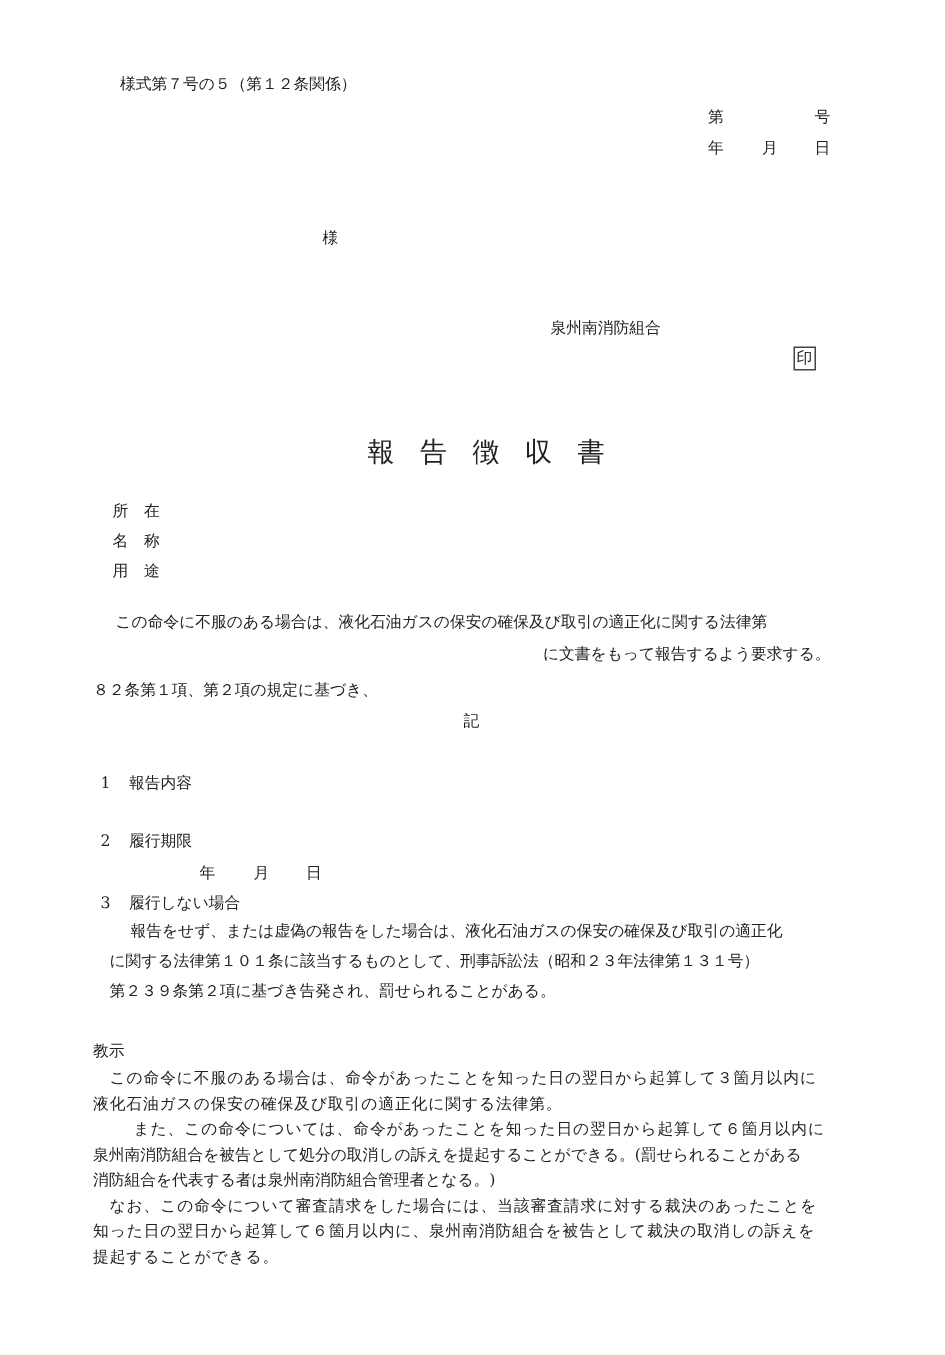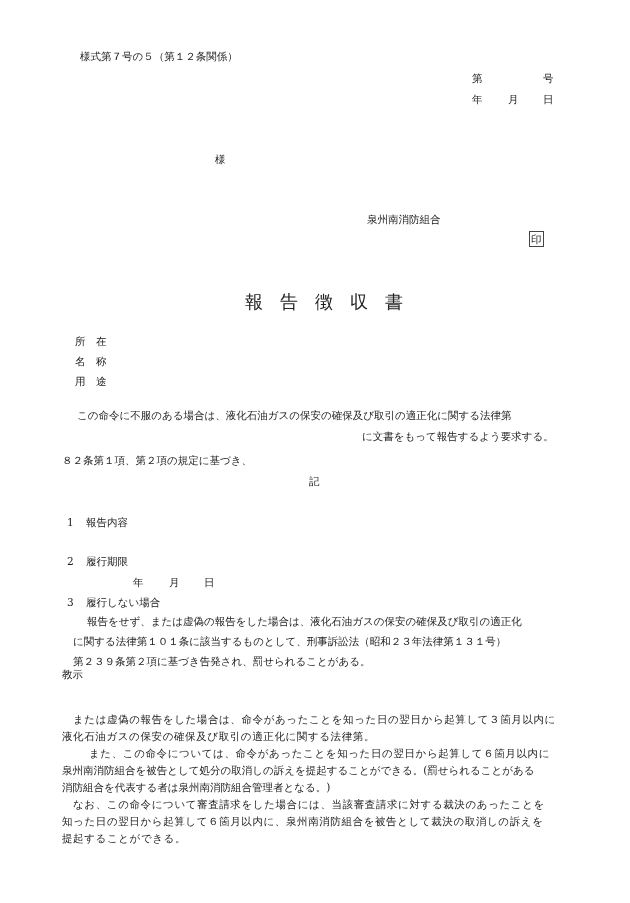--- a/index.html
+++ b/index.html
@@ -55,22 +55,22 @@
   <div class="abs" style="left:133px; top:577px;">年</div>
   <div class="abs" style="left:169px; top:577px;">月</div>
   <div class="abs" style="left:204px; top:577px;">日</div>
 
   <div class="abs" style="left:67px; top:597px;">3</div>
   <div class="abs" style="left:86px; top:597px;">履行しない場合</div>
   <div class="abs para" style="left:87px; top:616px;">報告をせず、または虚偽の報告をした場合は、液化石油ガスの保安の確保及び取引の適正化</div>
   <div class="abs para" style="left:73px; top:636px;">に関する法律第１０１条に該当するものとして、刑事訴訟法（昭和２３年法律第１３１号）</div>
   <div class="abs para" style="left:73px; top:656px;">第２３９条第２項に基づき告発され、罰せられることがある。</div>
 
-  <div class="abs" style="left:62px; top:669px;">教示</div>
-  <div class="abs para ls" style="left:73px; top:714px;">または虚偽の報告をした場合は、命令があったことを知った日の翌日から起算して３箇月以内に</div>
+  <div class="abs" style="left:62px; top:697px;font-family:Liberation Serif, serif;">教示</div>
+  <div class="abs para ls" style="left:73px; top:714px;">この命令に不服のある場合は、命令があったことを知った日の翌日から起算して３箇月以内に</div>
   <div class="abs para ls" style="left:62px; top:731px;">液化石油ガスの保安の確保及び取引の適正化に関する法律第。</div>
   <div class="abs para ls" style="left:89px; top:748px;">また、この命令については、命令があったことを知った日の翌日から起算して６箇月以内に</div>
   <div class="abs para" style="left:62px; top:765px;">泉州南消防組合を被告として処分の取消しの訴えを提起することができる。(罰せられることがある</div>
   <div class="abs para" style="left:62px; top:782px;">消防組合を代表する者は泉州南消防組合管理者となる。)</div>
   <div class="abs para ls" style="left:73px; top:799px;">なお、この命令について審査請求をした場合には、当該審査請求に対する裁決のあったことを</div>
   <div class="abs para ls" style="left:62px; top:816px;">知った日の翌日から起算して６箇月以内に、泉州南消防組合を被告として裁決の取消しの訴えを</div>
   <div class="abs para ls" style="left:62px; top:833px;">提起することができる。</div>
 
 </div>
 

